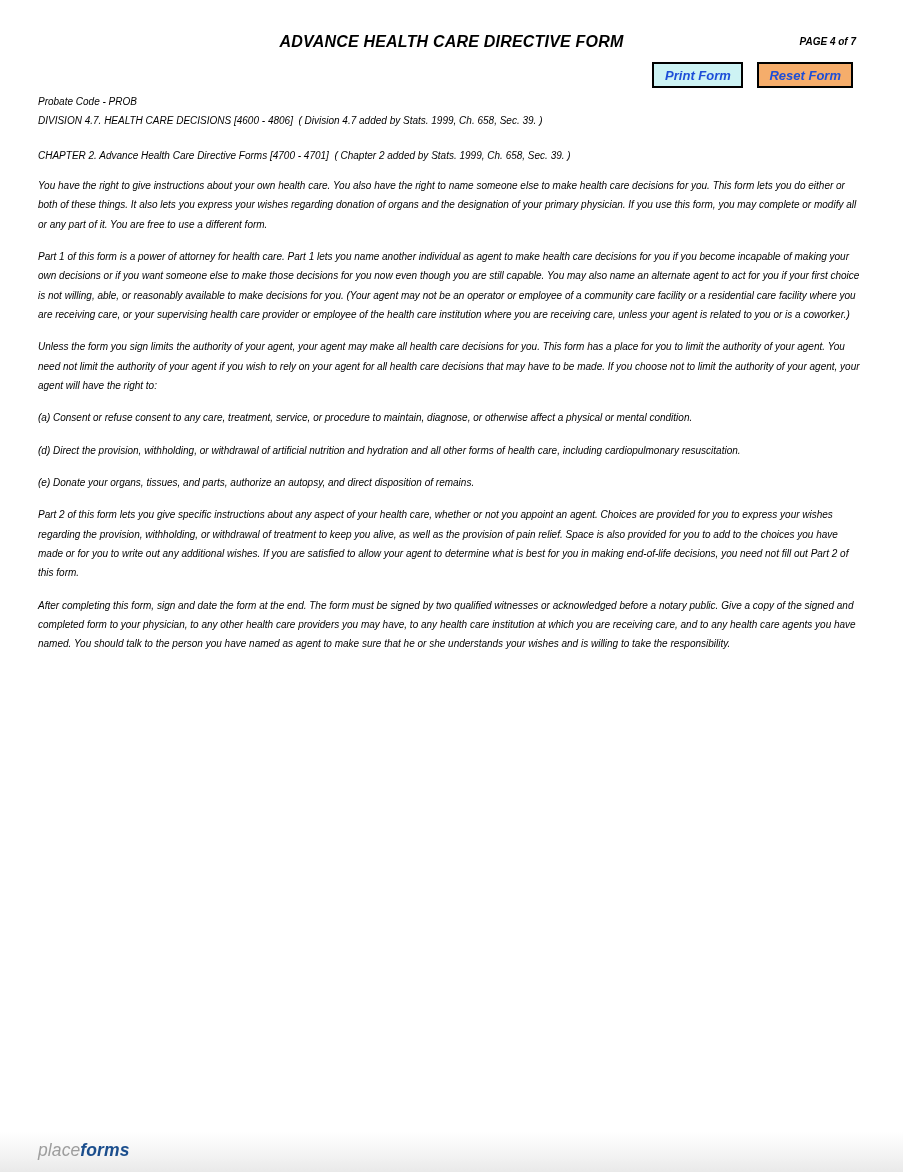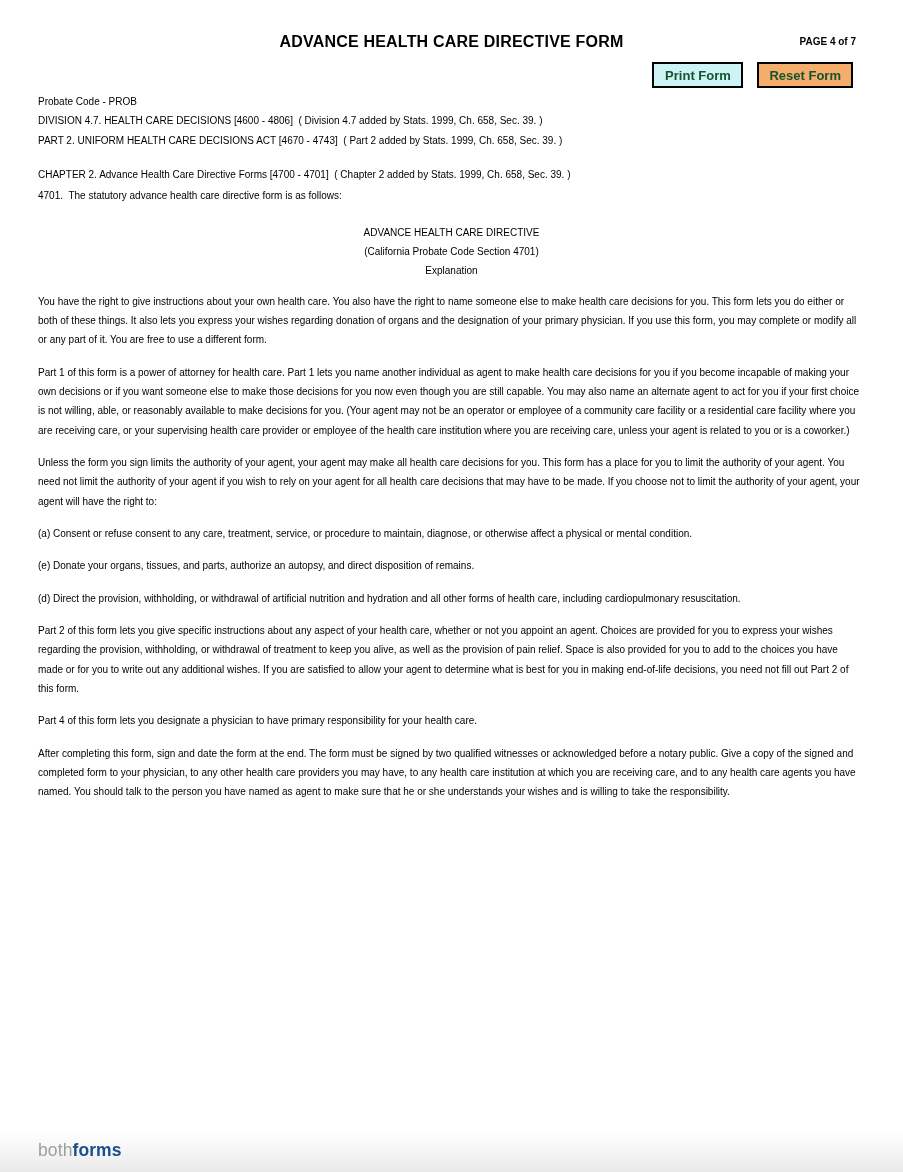--- a/index.html
+++ b/index.html
@@ -1,15 +1,15 @@
 <!DOCTYPE html>
 <html><head>
 <meta charset="utf-8">
 <style>
-  * { box-sizing: border-box; }
+  * { box-sizing: border-box; font-style: italic; }
   html, body { margin: 0; padding: 0; background: #ffffff; }
   .page {
     position: relative;
     width: 903px;
     height: 1172px;
     background: #ffffff;
     font-family: "Liberation Sans", sans-serif;
     color: #000000;
     overflow: hidden;
   }
@@ -38,21 +38,21 @@
     gap: 14px;
   }
   .form-btn {
     height: 26px;
     min-width: 91px;
     padding: 0 10px;
     border: 2px solid #000000;
     font-family: "Liberation Sans", sans-serif;
     font-size: 13px;
     font-weight: bold;
-    color: #14532d;
+    color: #1d4ed8;
     cursor: pointer;
     border-radius: 0;
   }
   .content {
     position: absolute;
     top: 92px;
     left: 38px;
     width: 827px;
     font-size: 10px;
     line-height: 19.33px;
@@ -96,42 +96,34 @@
 
   <div class="button-row">
     <button class="form-btn" id="print-btn" style="background: rgb(205, 243, 244); border-color: rgb(0, 0, 0);">Print Form</button>
     <button class="form-btn" id="reset-btn" style="background: rgb(245, 173, 107); border-color: rgb(0, 0, 0);">Reset Form</button>
   </div>
 
   <div class="content">
 
     <p class="statute-line">Probate Code - PROB</p>
     <p class="statute-line">DIVISION 4.7. HEALTH CARE DECISIONS [4600 - 4806]&nbsp; ( Division 4.7 added by Stats. 1999, Ch. 658, Sec. 39. )</p>
-    <p class="statute-line">PART 2. UNIFORM HEALTH CARE DECISIONS ACT [4670 - 4743]&nbsp; ( Part 2 added by Stats. 1999, Ch. 658, Sec. 39. )</p>
 
     <p class="statute-line chapter-line">CHAPTER 2. Advance Health Care Directive Forms [4700 - 4701]&nbsp; ( Chapter 2 added by Stats. 1999, Ch. 658, Sec. 39. )</p>
-    <p class="statute-line section-line">4701.&nbsp; The statutory advance health care directive form is as follows:</p>
 
-    <div class="heading-block">
-      <p>ADVANCE HEALTH CARE DIRECTIVE</p>
-      <p>(California Probate Code Section 4701)</p>
-      <p>Explanation</p>
-    </div>
 
     <p class="para para-first">You have the right to give instructions about your own health care. You also have the right to name someone else to make health care decisions for you. This form lets you do either or both of these things. It also lets you express your wishes regarding donation of organs and the designation of your primary physician. If you use this form, you may complete or modify all or any part of it. You are free to use a different form.</p>
     <p class="para">Part 1 of this form is a power of attorney for health care. Part 1 lets you name another individual as agent to make health care decisions for you if you become incapable of making your own decisions or if you want someone else to make those decisions for you now even though you are still capable. You may also name an alternate agent to act for you if your first choice is not willing, able, or reasonably available to make decisions for you. (Your agent may not be an operator or employee of a community care facility or a residential care facility where you are receiving care, or your supervising health care provider or employee of the health care institution where you are receiving care, unless your agent is related to you or is a coworker.)</p>
     <p class="para">Unless the form you sign limits the authority of your agent, your agent may make all health care decisions for you. This form has a place for you to limit the authority of your agent. You need not limit the authority of your agent if you wish to rely on your agent for all health care decisions that may have to be made. If you choose not to limit the authority of your agent, your agent will have the right to:</p>
     <p class="para">(a) Consent or refuse consent to any care, treatment, service, or procedure to maintain, diagnose, or otherwise affect a physical or mental condition.</p>
+    <p class="para">(d) Direct the provision, withholding, or withdrawal of artificial nutrition and hydration and all other forms of health care, including cardiopulmonary resuscitation.</p>
     <p class="para">(e) Donate your organs, tissues, and parts, authorize an autopsy, and direct disposition of remains.</p>
-    <p class="para">(d) Direct the provision, withholding, or withdrawal of artificial nutrition and hydration and all other forms of health care, including cardiopulmonary resuscitation.</p>
     <p class="para">Part 2 of this form lets you give specific instructions about any aspect of your health care, whether or not you appoint an agent. Choices are provided for you to express your wishes regarding the provision, withholding, or withdrawal of treatment to keep you alive, as well as the provision of pain relief. Space is also provided for you to add to the choices you have made or for you to write out any additional wishes. If you are satisfied to allow your agent to determine what is best for you in making end-of-life decisions, you need not fill out Part 2 of this form.</p>
-    <p class="para">Part 4 of this form lets you designate a physician to have primary responsibility for your health care.</p>
     <p class="para">After completing this form, sign and date the form at the end. The form must be signed by two qualified witnesses or acknowledged before a notary public. Give a copy of the signed and completed form to your physician, to any other health care providers you may have, to any health care institution at which you are receiving care, and to any health care agents you have named. You should talk to the person you have named as agent to make sure that he or she understands your wishes and is willing to take the responsibility.</p>
 
   </div>
 
   <div class="footer">
     <div class="logo">
-      <span class="free" id="logo-free" style="color: rgb(157, 157, 157);">both</span><span class="forms" id="logo-forms" style="color: rgb(27, 78, 141);">forms</span>
+      <span class="free" id="logo-free" style="color: rgb(157, 157, 157);">place</span><span class="forms" id="logo-forms" style="color: rgb(27, 78, 141);">forms</span>
     </div>
   </div>
 
 </div>
 
 </body></html>

